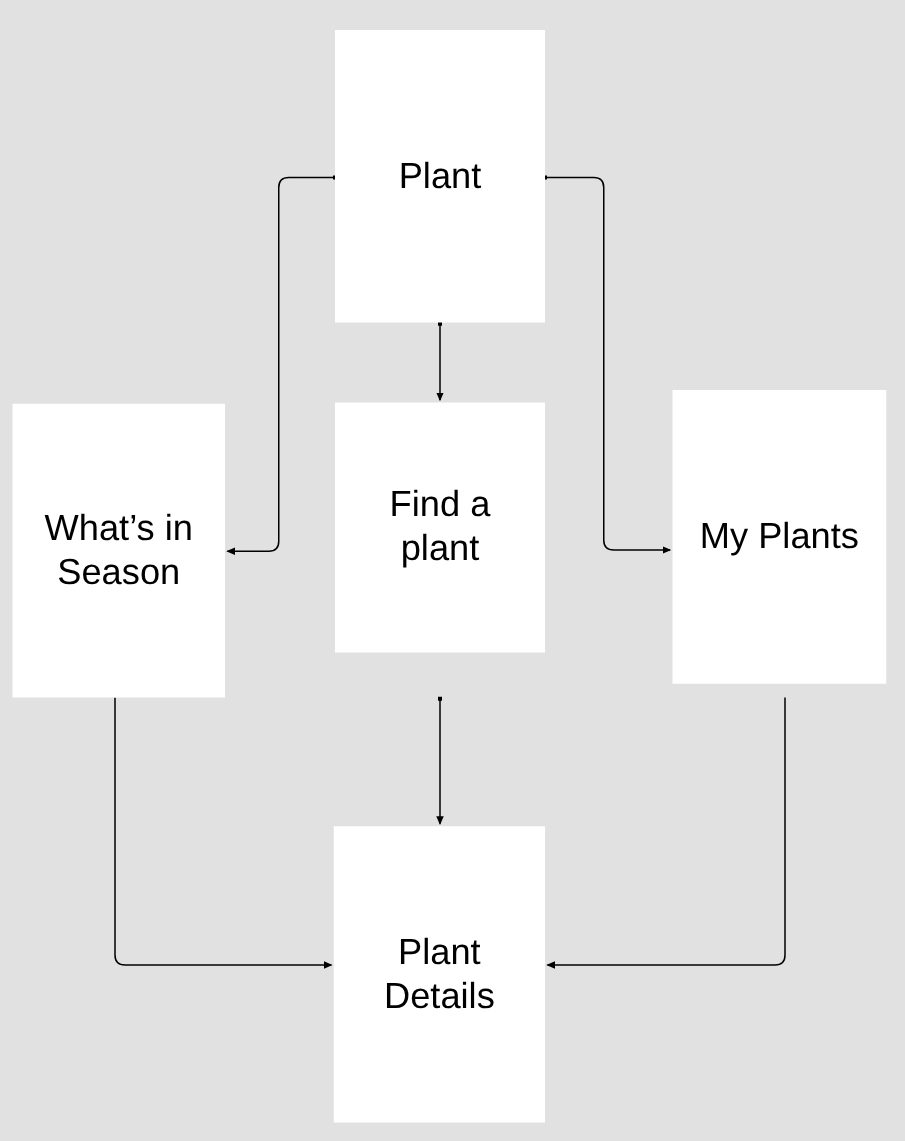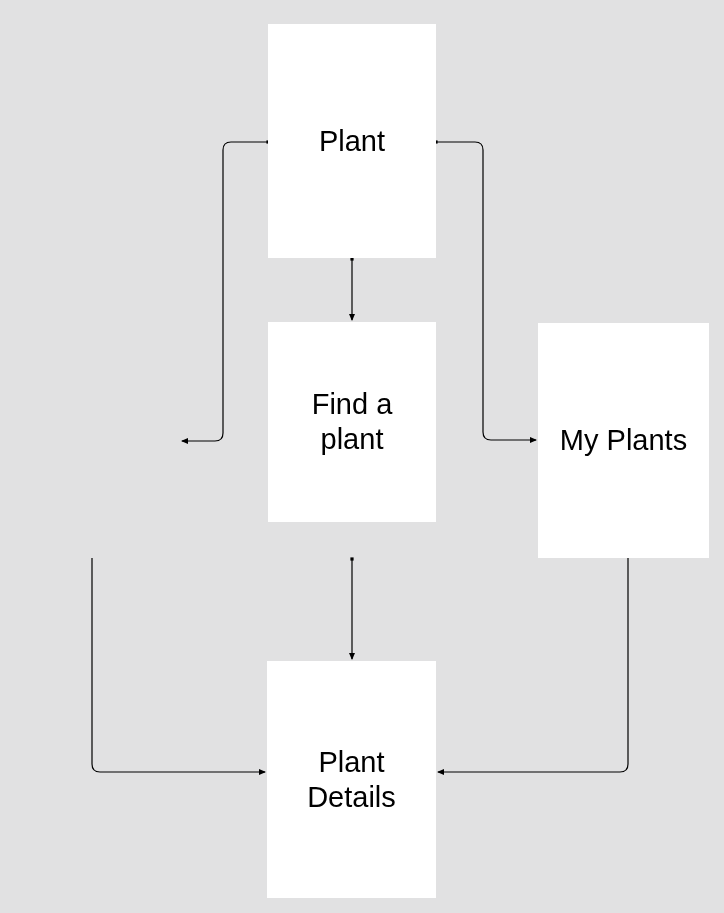--- a/index.html
+++ b/index.html
@@ -30,21 +30,21 @@
     display:flex;align-items:center;justify-content:center;
     text-align:center;
     color:var(--text);
     font-size:29px;line-height:35px;font-weight:400;
     white-space:pre-line;
     box-sizing:border-box;
   }
   .node-home{left:268px;top:24px;width:168px;height:234px;}
   .node-whats-in-season{left:10px;top:323px;width:170px;height:235px;}
   .node-find-a-plant{left:268px;top:322px;width:168px;height:200px;}
-  .node-my-plants{left:538px;top:323px;width:171px;height:235px;}
+  .node-my-plants{left:538px;top:312px;width:171px;height:235px;}
   .node-plant-details{left:267px;top:661px;width:169px;height:237px;}
 </style>
 </head>
 <body>
 
 <div class="canvas">
 
   <svg class="edges" viewBox="0 0 724 913" xmlns="http://www.w3.org/2000/svg">
     <defs>
       <marker id="arrow-head" markerUnits="userSpaceOnUse" markerWidth="9" markerHeight="8" refX="6" refY="3" orient="auto">
@@ -60,20 +60,24 @@
     <path class="edge dotted-start" d="M 352 259 L 352 320"></path>
     <path class="edge dotted-start" d="M 352 559 L 352 659"></path>
     <path class="edge" d="M 92 558 L 92 764 Q 92 772 100 772 L 265 772"></path>
     <path class="edge" d="M 628 558 L 628 764 Q 628 772 620 772 L 438 772"></path>
   </svg>
 
   <div class="node node-home">
     <span>Plant</span>
   </div>
 
+  <div class="node node-whats-in-season">
+    <span>What’s in
+Season</span>
+  </div>
 
   <div class="node node-find-a-plant">
     <span>Find a
 plant</span>
   </div>
 
   <div class="node node-my-plants">
     <span>My Plants</span>
   </div>
 

